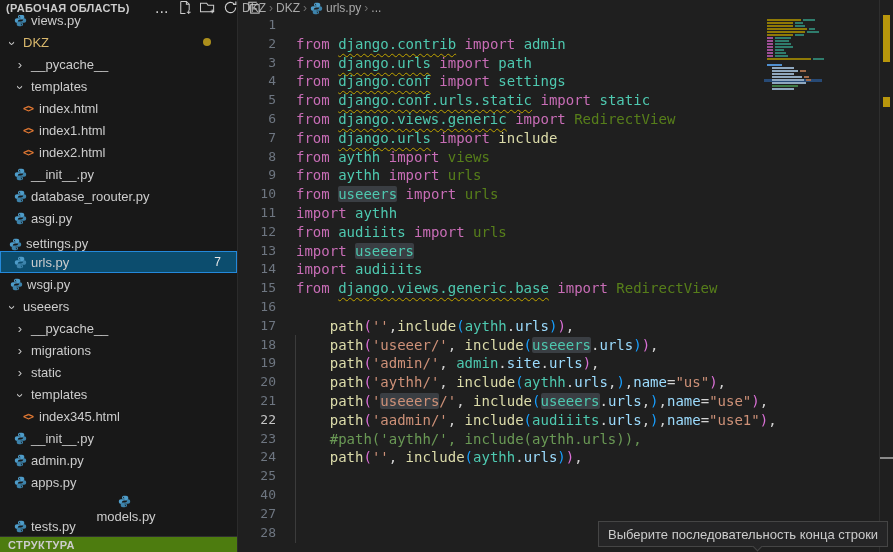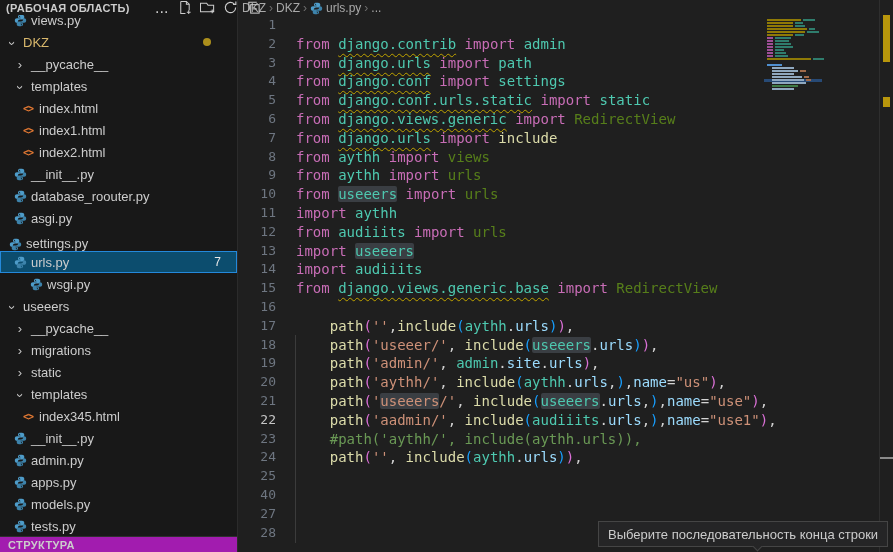--- a/index.html
+++ b/index.html
@@ -20,21 +20,21 @@
   .trow { display:flex; align-items:center; height:22px; font-size:13px; color:#cccccc; white-space:nowrap; cursor:pointer; }
   .trow.sel { background:#0c4d6e; outline:1px solid #2489db; outline-offset:-1px; }
   .chev { display:inline-block; width:16px; text-align:center; font-size:13px; color:#c5c5c5; flex:0 0 16px; }
   .chev.open { transform:rotate(90deg) translateX(1px); }
   .fic { width:16px; flex:0 0 16px; display:flex; align-items:center; justify-content:center; }
   .html-ic { color:#e37933; font-weight:bold; font-size:10px; letter-spacing:-1px; font-family:"DejaVu Sans Mono",monospace; }
   .tlabel { margin-left:3px; }
   .tlabel.mod { color:#d9b86c; }
   .tbadge { margin-left:auto; margin-right:16px; font-size:12px; color:#e8e8e8; }
   .tdot { margin-left:auto; margin-right:26px; width:8px; height:8px; border-radius:50%; background:#ac8f1c; }
-  #outline-bar { position:absolute; left:0; bottom:0; width:100%; height:16px; border-top:1px solid #2f2f2f; background:#a21caf; display:flex; align-items:center; padding-left:8px; z-index:6; }
+  #outline-bar { position:absolute; left:0; bottom:0; width:100%; height:16px; border-top:1px solid #2f2f2f; background:#4d7c0f; display:flex; align-items:center; padding-left:8px; z-index:6; }
   #outline-label { font-size:11px; font-weight:bold; letter-spacing:.4px; color:#cccccc; }
   
   #editor { position:absolute; left:238px; top:0; right:0; height:552px; background:#1f1f1f; }
   #breadcrumb { position:absolute; left:4px; top:0; height:16px; display:flex; align-items:center; gap:3px; font-size:12px; color:#a9a9a9; white-space:nowrap; z-index:4; }
   .bc-sep { color:#6e6e6e; font-size:12px; }
   .bc-item { cursor:pointer; }
   #gutter { position:absolute; left:0; top:16px; width:38px; text-align:right;
     font-family:"DejaVu Sans Mono","Liberation Mono",monospace; font-size:13px; color:#6e7681; }
   #gutter div { height:18.8px; line-height:18.8px; }
   #gutter div.act { color:#c6c6c6; }
@@ -178,21 +178,21 @@
         <div class="trow sel" style="padding-left: 12px;">
           <span class="fic">
             <svg width="13" height="13" viewBox="0 0 16 16">
               <path fill="#4e9cc9" d="M7.9 1c-1.8 0-3 .8-3 2.1v1.5h3.2v.6H3.5C2.1 5.2 1 6.2 1 8c0 1.9 1.1 2.9 2.5 2.9h1.3V9.2c0-1.4 1.2-2.5 2.7-2.5h3c1.2 0 2.1-.9 2.1-2.1V3.1C12.6 1.9 11.4 1 9.9 1H7.9zm-1 1.2c.4 0 .7.3.7.7 0 .4-.3.7-.7.7-.4 0-.7-.3-.7-.7 0-.4.3-.7.7-.7z"></path>
               <path fill="#3d83ab" d="M8.1 15c1.8 0 3-.8 3-2.1v-1.5H7.9v-.6h4.6c1.4 0 2.5-1 2.5-2.8 0-1.9-1.1-2.9-2.5-2.9h-1.3v1.7c0 1.4-1.2 2.5-2.7 2.5h-3c-1.2 0-2.1.9-2.1 2.1v1.5C3.4 14.1 4.6 15 6.1 15h2zm1-1.2c-.4 0-.7-.3-.7-.7 0-.4.3-.7.7-.7.4 0 .7.3.7.7 0 .4-.3.7-.7.7z"></path>
             </svg>
           </span>
           <span class="tlabel">urls.py</span>
           <span class="tbadge">7</span>
         </div>
-        <div class="trow" style="padding-left: 28px;">
+        <div class="trow" style="padding-left: 8px;">
           <span class="fic">
             <svg width="13" height="13" viewBox="0 0 16 16">
               <path fill="#4e9cc9" d="M7.9 1c-1.8 0-3 .8-3 2.1v1.5h3.2v.6H3.5C2.1 5.2 1 6.2 1 8c0 1.9 1.1 2.9 2.5 2.9h1.3V9.2c0-1.4 1.2-2.5 2.7-2.5h3c1.2 0 2.1-.9 2.1-2.1V3.1C12.6 1.9 11.4 1 9.9 1H7.9zm-1 1.2c.4 0 .7.3.7.7 0 .4-.3.7-.7.7-.4 0-.7-.3-.7-.7 0-.4.3-.7.7-.7z"></path>
               <path fill="#3d83ab" d="M8.1 15c1.8 0 3-.8 3-2.1v-1.5H7.9v-.6h4.6c1.4 0 2.5-1 2.5-2.8 0-1.9-1.1-2.9-2.5-2.9h-1.3v1.7c0 1.4-1.2 2.5-2.7 2.5h-3c-1.2 0-2.1.9-2.1 2.1v1.5C3.4 14.1 4.6 15 6.1 15h2zm1-1.2c-.4 0-.7-.3-.7-.7 0-.4.3-.7.7-.7.4 0 .7.3.7.7 0 .4-.3.7-.7.7z"></path>
             </svg>
           </span>
           <span class="tlabel">wsgi.py</span>
         </div>
         <div class="trow" style="padding-left: 4px;">
           <span class="chev open">›</span>
@@ -240,21 +240,21 @@
         </div>
         <div class="trow" style="padding-left: 12px;">
           <span class="fic">
             <svg width="13" height="13" viewBox="0 0 16 16">
               <path fill="#4e9cc9" d="M7.9 1c-1.8 0-3 .8-3 2.1v1.5h3.2v.6H3.5C2.1 5.2 1 6.2 1 8c0 1.9 1.1 2.9 2.5 2.9h1.3V9.2c0-1.4 1.2-2.5 2.7-2.5h3c1.2 0 2.1-.9 2.1-2.1V3.1C12.6 1.9 11.4 1 9.9 1H7.9zm-1 1.2c.4 0 .7.3.7.7 0 .4-.3.7-.7.7-.4 0-.7-.3-.7-.7 0-.4.3-.7.7-.7z"></path>
               <path fill="#3d83ab" d="M8.1 15c1.8 0 3-.8 3-2.1v-1.5H7.9v-.6h4.6c1.4 0 2.5-1 2.5-2.8 0-1.9-1.1-2.9-2.5-2.9h-1.3v1.7c0 1.4-1.2 2.5-2.7 2.5h-3c-1.2 0-2.1.9-2.1 2.1v1.5C3.4 14.1 4.6 15 6.1 15h2zm1-1.2c-.4 0-.7-.3-.7-.7 0-.4.3-.7.7-.7.4 0 .7.3.7.7 0 .4-.3.7-.7.7z"></path>
             </svg>
           </span>
           <span class="tlabel">apps.py</span>
         </div>
-        <div class="trow" style="padding-left: 12px;">
+        <div class="trow" style="padding-left: 12px; flex-direction: column;">
           <span class="fic">
             <svg width="13" height="13" viewBox="0 0 16 16">
               <path fill="#4e9cc9" d="M7.9 1c-1.8 0-3 .8-3 2.1v1.5h3.2v.6H3.5C2.1 5.2 1 6.2 1 8c0 1.9 1.1 2.9 2.5 2.9h1.3V9.2c0-1.4 1.2-2.5 2.7-2.5h3c1.2 0 2.1-.9 2.1-2.1V3.1C12.6 1.9 11.4 1 9.9 1H7.9zm-1 1.2c.4 0 .7.3.7.7 0 .4-.3.7-.7.7-.4 0-.7-.3-.7-.7 0-.4.3-.7.7-.7z"></path>
               <path fill="#3d83ab" d="M8.1 15c1.8 0 3-.8 3-2.1v-1.5H7.9v-.6h4.6c1.4 0 2.5-1 2.5-2.8 0-1.9-1.1-2.9-2.5-2.9h-1.3v1.7c0 1.4-1.2 2.5-2.7 2.5h-3c-1.2 0-2.1.9-2.1 2.1v1.5C3.4 14.1 4.6 15 6.1 15h2zm1-1.2c-.4 0-.7-.3-.7-.7 0-.4.3-.7.7-.7.4 0 .7.3.7.7 0 .4-.3.7-.7.7z"></path>
             </svg>
           </span>
           <span class="tlabel">models.py</span>
         </div>
         <div class="trow" style="padding-left: 12px;">
           <span class="fic">

